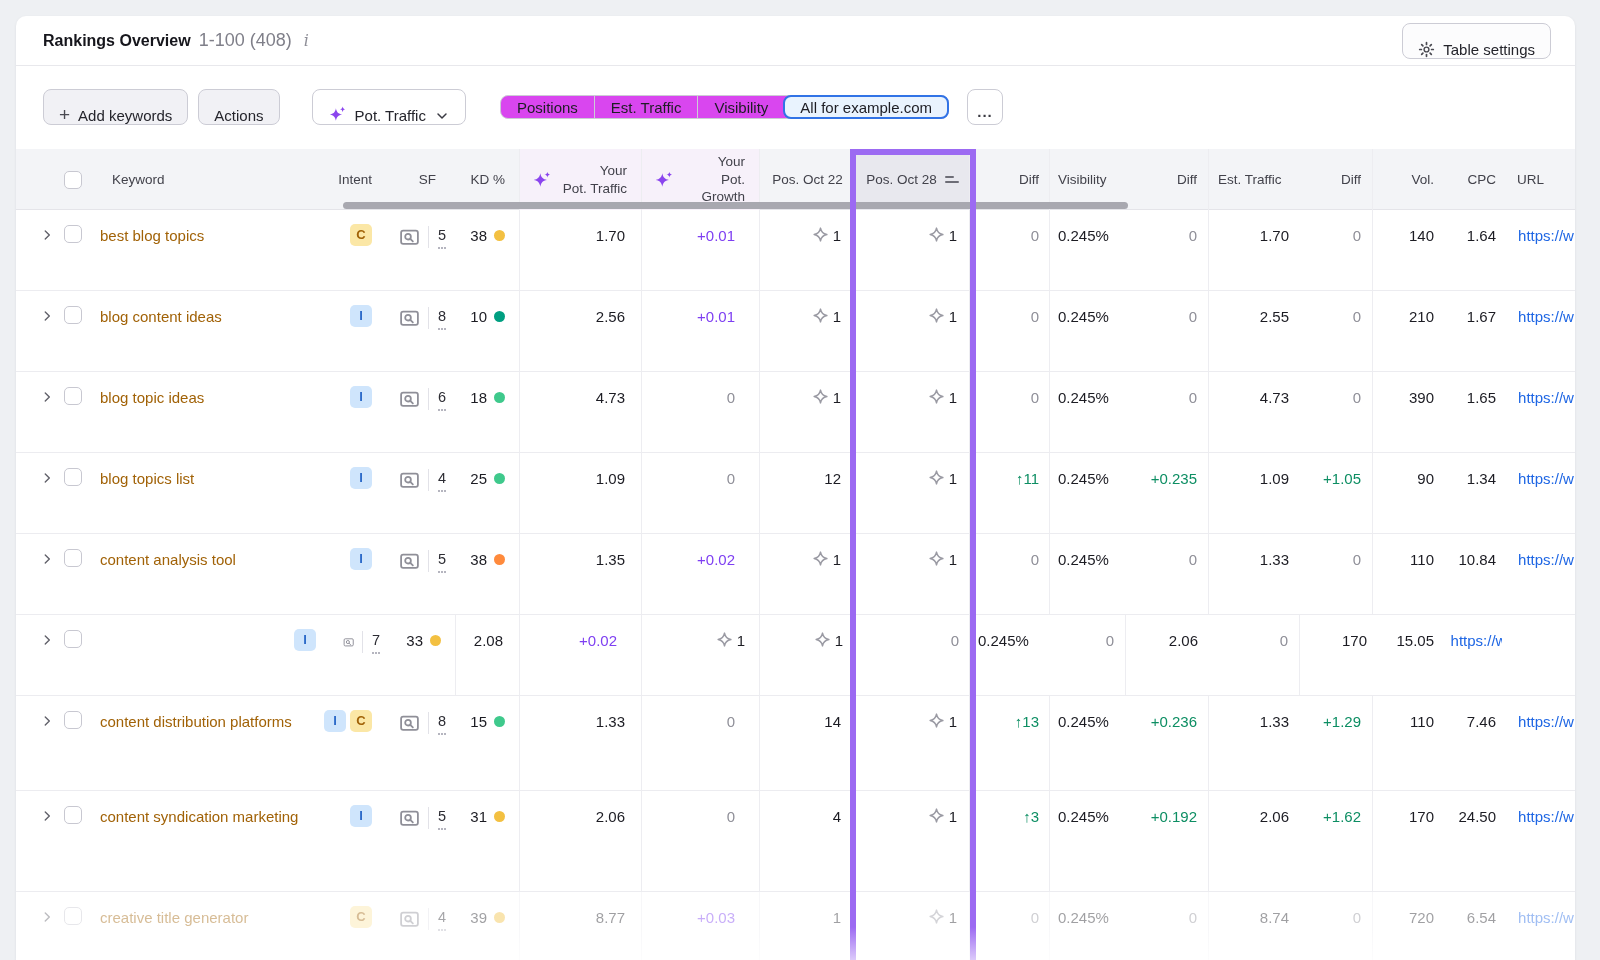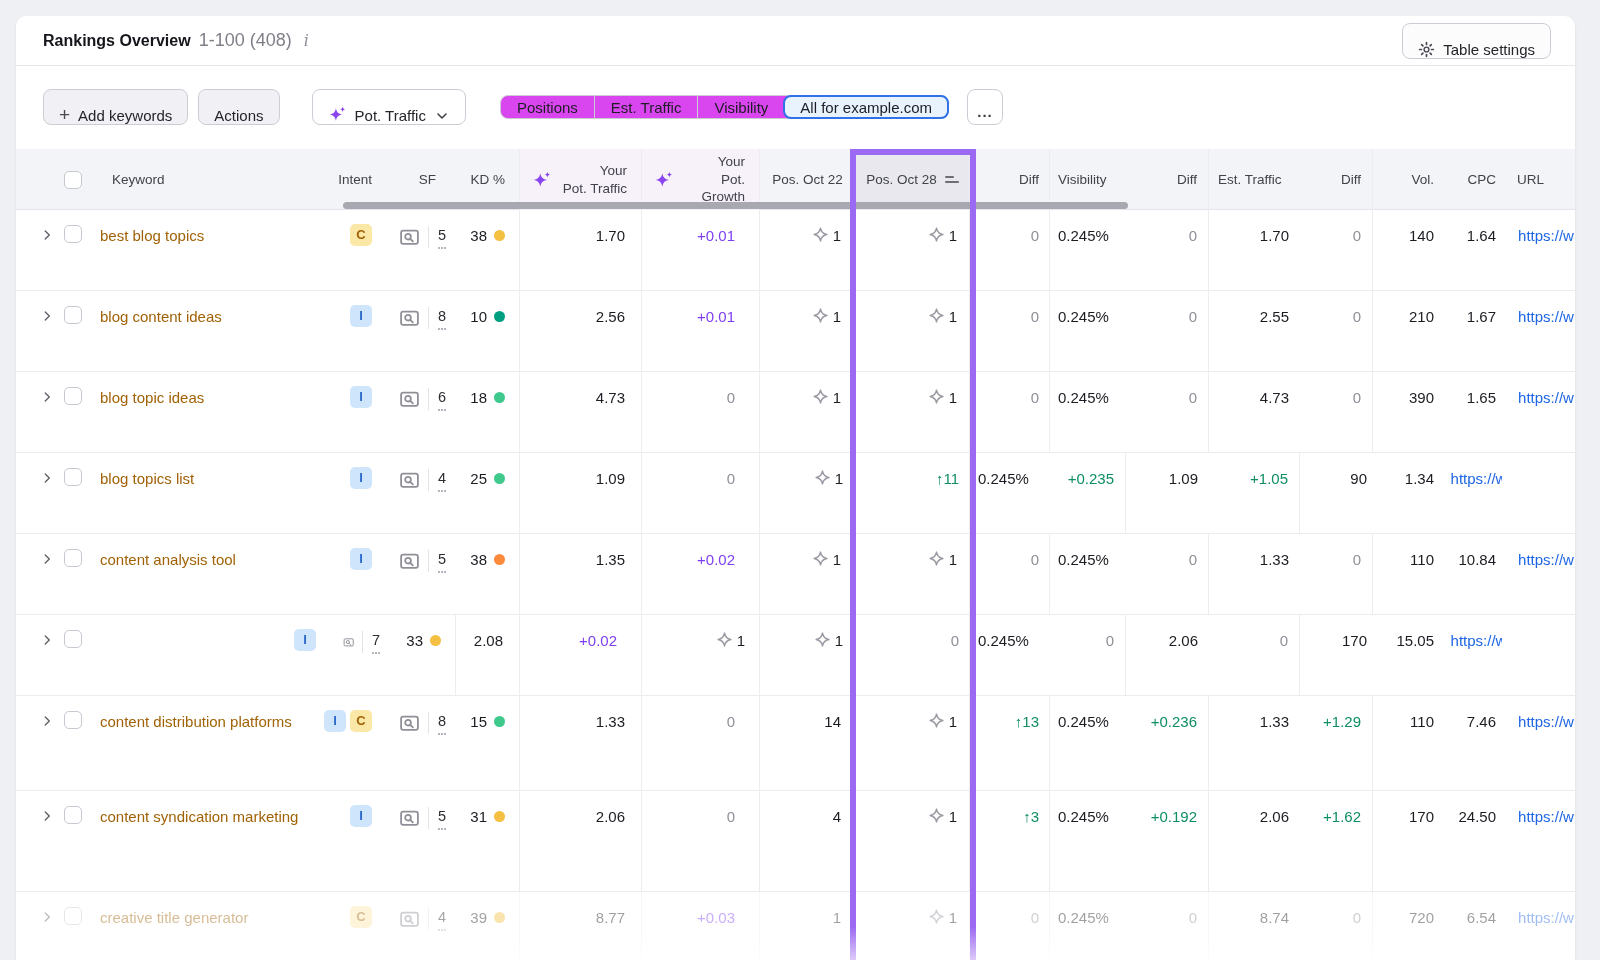--- a/index.html
+++ b/index.html
@@ -426,20 +426,24 @@
             </svg>
       <span class="vdiv"></span>
       <span class="sf-num">4</span>
     </div>
     <div class="cell c-kd col-sep">
       <span>25</span>
       <span class="kd-dot" style="background: rgb(63, 201, 140);"></span>
     </div>
     <div class="cell c-pott col-sep">1.09</div>
     <div class="cell c-potg col-sep muted">0</div>
+    <div class="cell c-pos col-sep">
+
+      <span>12</span>
+    </div>
     <div class="cell c-pos c-pos28 col-sep">
       <svg class="ai-ico" width="17" height="17">
               <use href="#icon-ai-star"></use>
             </svg>
       <span>1</span>
     </div>
     <div class="cell c-diff c-diff1 col-sep green">↑11</div>
     <div class="cell c-vis">0.245%</div>
     <div class="cell c-diff col-sep green">+0.235</div>
     <div class="cell c-est">1.09</div>

